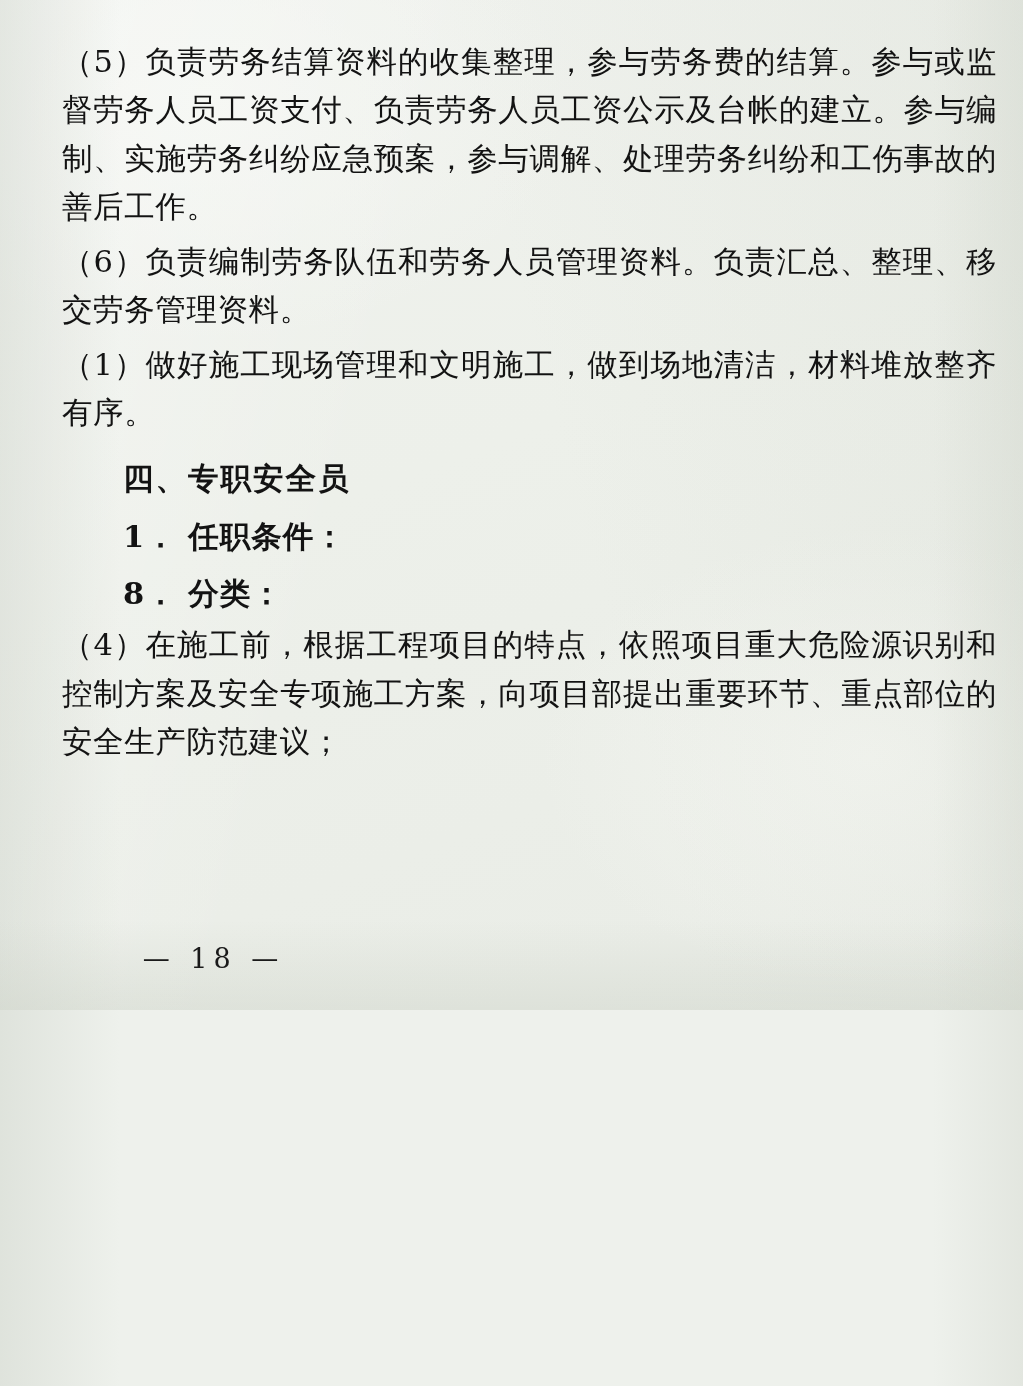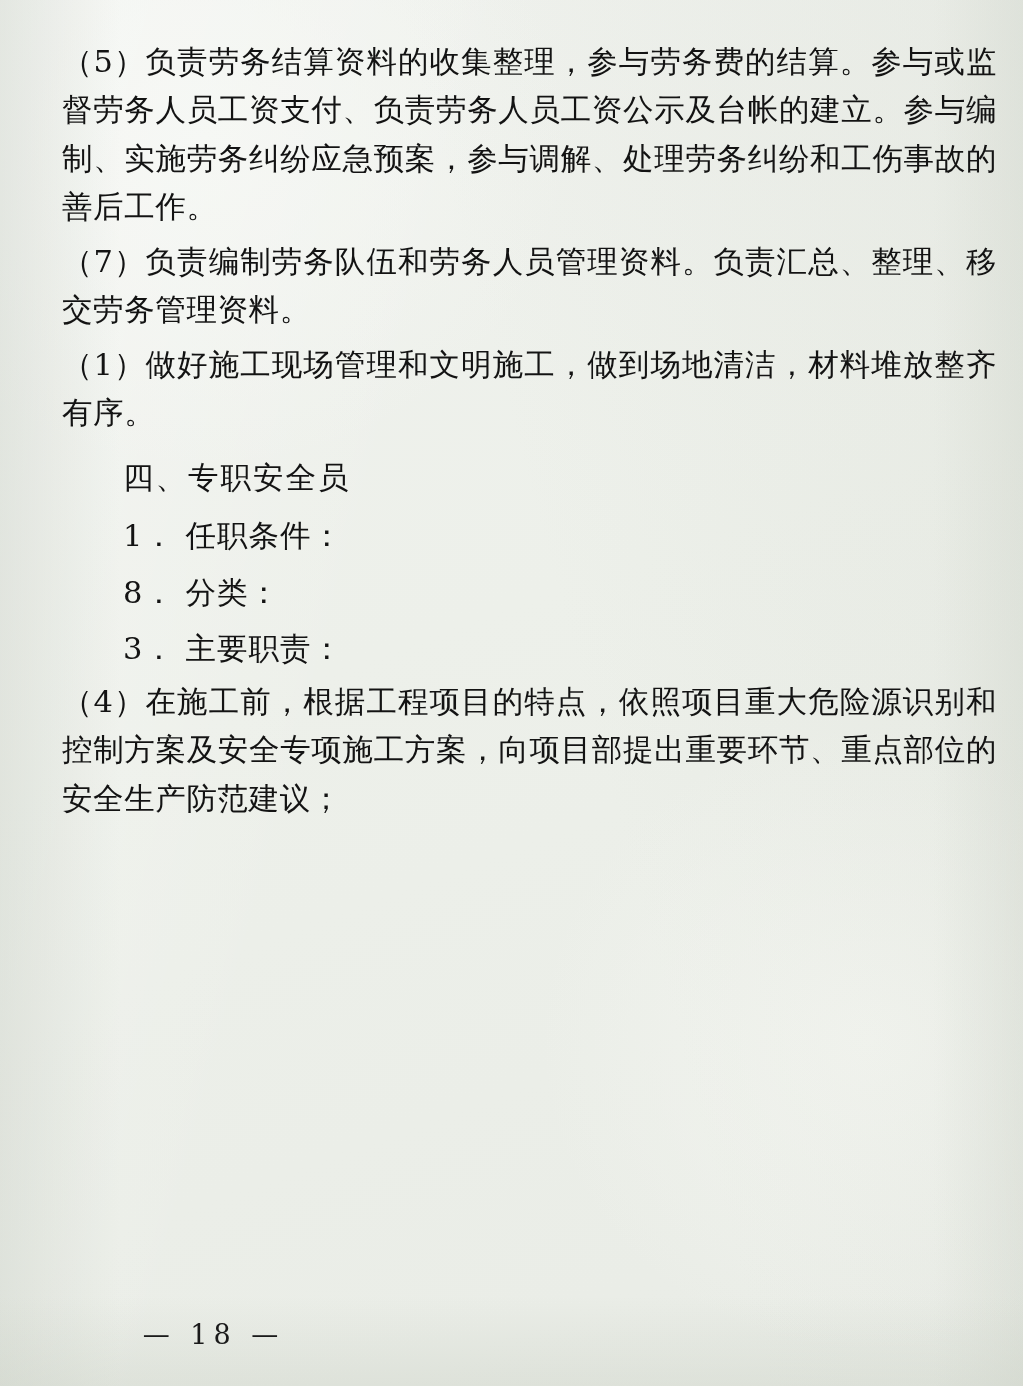--- a/index.html
+++ b/index.html
@@ -9,21 +9,21 @@
   body {
     width: 1023px;
     height: 1386px;
     background: #eef1ec;
     font-family: "DejaVu Serif", "Liberation Serif", serif;
     overflow: hidden;
   }
   .page {
     position: relative;
     width: 1023px;
-    height: 1386px;
+    height: 1010px;
     background:
       radial-gradient(ellipse 60% 40% at 20% 10%, #f4f6f2 0%, rgba(244,246,242,0) 60%),
       radial-gradient(ellipse 50% 35% at 85% 75%, #f2f4ef 0%, rgba(242,244,239,0) 65%),
       linear-gradient(160deg, #f0f2ee 0%, #edf0ea 45%, #e9ece6 100%);
     box-sizing: border-box;
     padding: 38px 26px 0 62px;
   }
   .page::after {
     content: "";
     position: absolute;
@@ -41,29 +41,29 @@
     line-height: 1.59;
     letter-spacing: 0.6px;
     text-align: justify;
     text-justify: inter-character;
   }
   .para {
     margin: 0 0 2px 0;
     text-indent: 0;
   }
   .heading {
-    font-weight: normal;
+    font-weight: bold;
     text-indent: 61px;
     margin: 16px 0 10px 0;
     letter-spacing: 2px;
   }
   .subhead {
     text-indent: 61px;
     margin: 8px 0 4px 0;
-    font-weight: normal;
+    font-weight: bold;
     letter-spacing: 1px;
   }
   .block {
     margin-bottom: 6px;
   }
   .footer {
     position: absolute;
     left: 0;
     right: 0;
     bottom: 36px;
@@ -106,25 +106,24 @@
 </head>
 <body>
 
 <div class="page">
   <div class="smudge-a"></div>
   <div class="smudge-b"></div>
   <div class="smudge-c"></div>
 
   <div class="content">
     <p class="para block">（5）负责劳务结算资料的收集整理，参与劳务费的结算。参与或监督劳务人员工资支付、负责劳务人员工资公示及台帐的建立。参与编制、实施劳务纠纷应急预案，参与调解、处理劳务纠纷和工伤事故的善后工作。</p>
-    <p class="para block">（7）负责编制劳务队伍和劳务人员管理资料。负责汇总、整理、移交劳务管理资料。</p>
+    <p class="para block">（6）负责编制劳务队伍和劳务人员管理资料。负责汇总、整理、移交劳务管理资料。</p>
     <p class="para block">（1）做好施工现场管理和文明施工，做到场地清洁，材料堆放整齐有序。</p>
     <p class="heading">四、专职安全员</p>
     <p class="subhead">1． 任职条件：</p>
     <p class="subhead">8． 分类：</p>
-    <p class="subhead">3． 主要职责：</p>
     <p class="para block">（4）在施工前，根据工程项目的特点，依照项目重大危险源识别和控制方案及安全专项施工方案，向项目部提出重要环节、重点部位的安全生产防范建议；</p>
   </div>
 
   <div class="footer">
     <span class="pagenum">— 18 —</span>
   </div>
 </div>
 
 </body></html>

